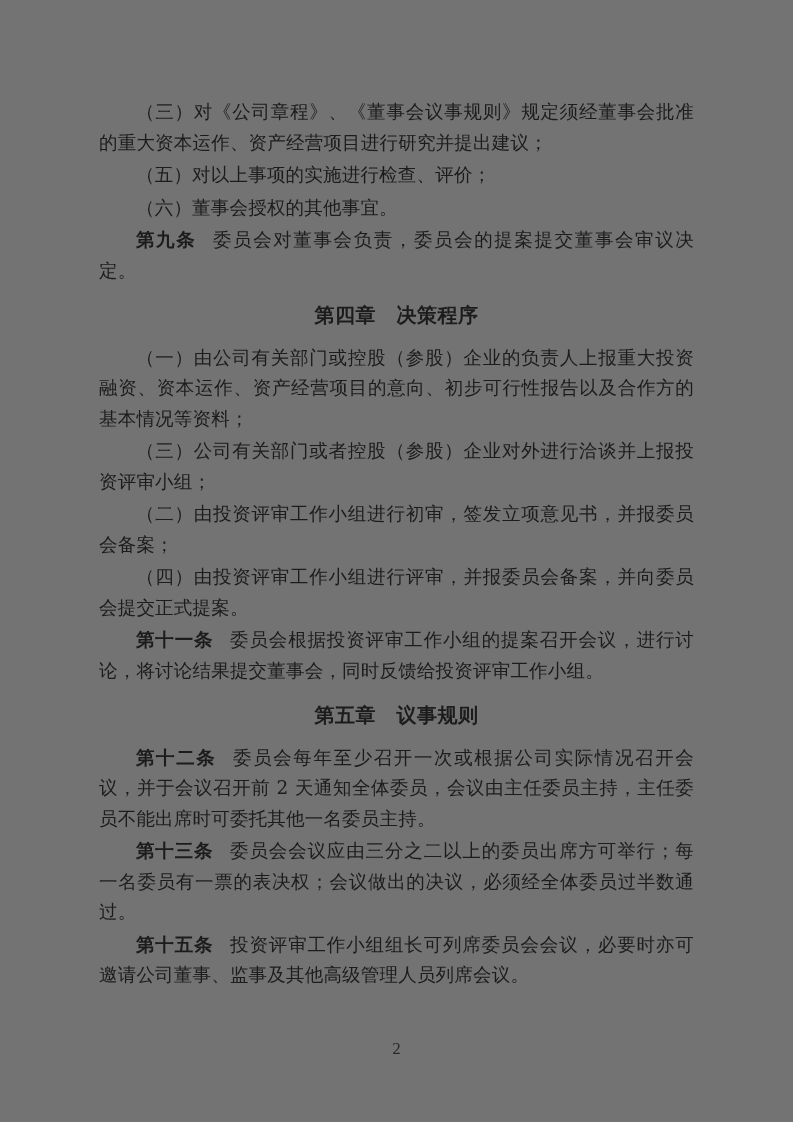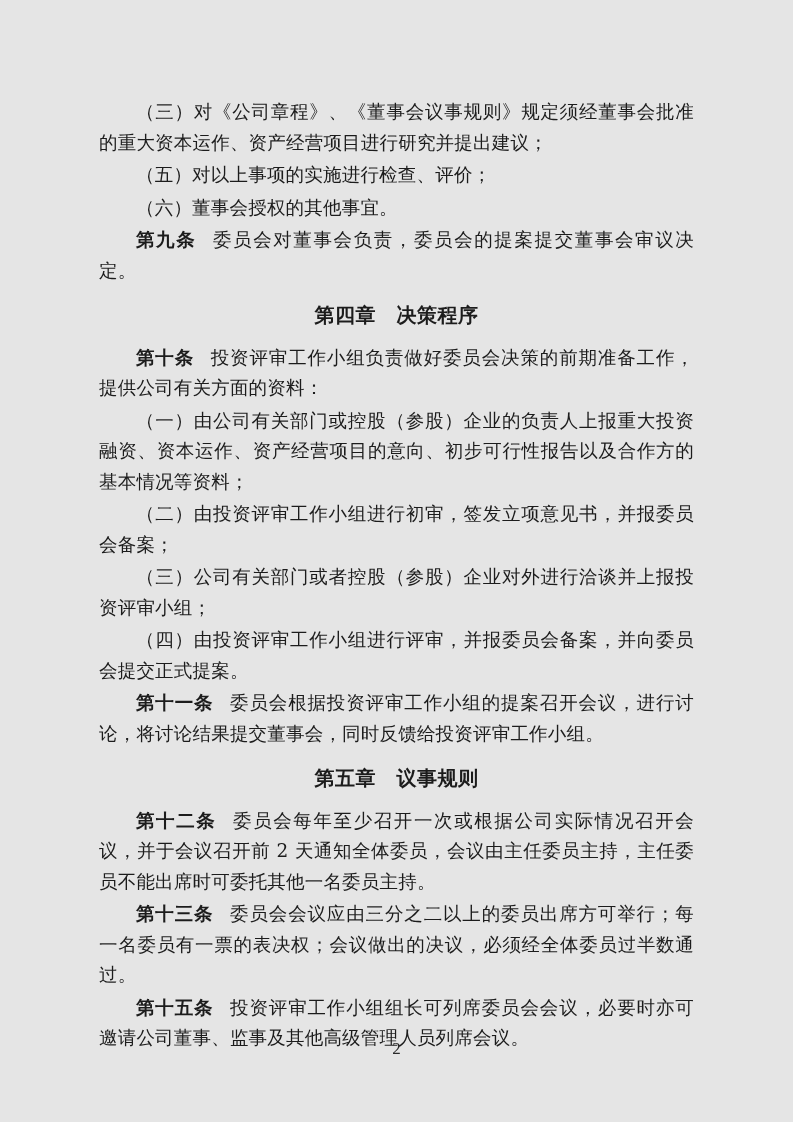--- a/index.html
+++ b/index.html
@@ -4,21 +4,21 @@
 <style>
   html, body {
     margin: 0;
     padding: 0;
     background: #ffffff;
   }
   .page {
     position: relative;
     width: 793px;
     height: 1122px;
-    background: #e5e5e5;
+    background: #737373;
     overflow: hidden;
     box-sizing: border-box;
     padding: 97px 99px 0 99px;
     font-family: "DejaVu Serif", "Liberation Serif", serif;
     color: #1c1c1c;
   }
   .body-text p {
     margin: 0 0 2px 0;
     font-size: 18.5px;
     line-height: 30.5px;
@@ -62,27 +62,26 @@
 
 
     <p><span>（五）对以上事项的实施进行检查、评价；</span></p>
 
     <p><span>（六）董事会授权的其他事宜。</span></p>
 
     <p><span class="article-label">第九条</span><span>委员会对董事会负责，委员会的提案提交董事会审议决定。</span></p>
 
     <h2 class="chapter-heading">第四章　决策程序</h2>
 
-    <p><span class="article-label">第十条</span><span>投资评审工作小组负责做好委员会决策的前期准备工作，提供公司有关方面的资料：</span></p>
 
     <p><span>（一）由公司有关部门或控股（参股）企业的负责人上报重大投资融资、资本运作、资产经营项目的意向、初步可行性报告以及合作方的基本情况等资料；</span></p>
 
+    <p><span>（三）公司有关部门或者控股（参股）企业对外进行洽谈并上报投资评审小组；</span></p>
+
     <p><span>（二）由投资评审工作小组进行初审，签发立项意见书，并报委员会备案；</span></p>
-
-    <p><span>（三）公司有关部门或者控股（参股）企业对外进行洽谈并上报投资评审小组；</span></p>
 
     <p><span>（四）由投资评审工作小组进行评审，并报委员会备案，并向委员会提交正式提案。</span></p>
 
     <p><span class="article-label">第十一条</span><span>委员会根据投资评审工作小组的提案召开会议，进行讨论，将讨论结果提交董事会，同时反馈给投资评审工作小组。</span></p>
 
     <h2 class="chapter-heading">第五章　议事规则</h2>
 
     <p><span class="article-label">第十二条</span><span>委员会每年至少召开一次或根据公司实际情况召开会议，并于会议召开前 2 天通知全体委员，会议由主任委员主持，主任委员不能出席时可委托其他一名委员主持。</span></p>
 
     <p><span class="article-label">第十三条</span><span>委员会会议应由三分之二以上的委员出席方可举行；每一名委员有一票的表决权；会议做出的决议，必须经全体委员过半数通过。</span></p>

